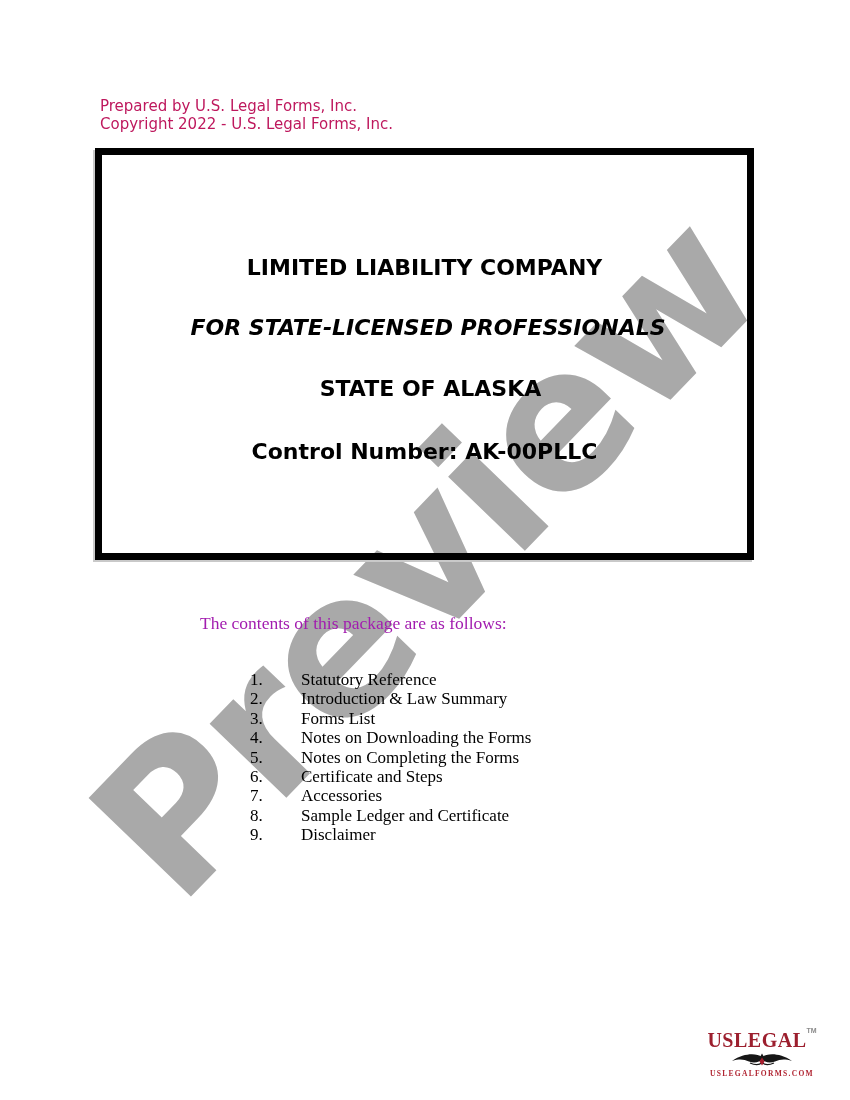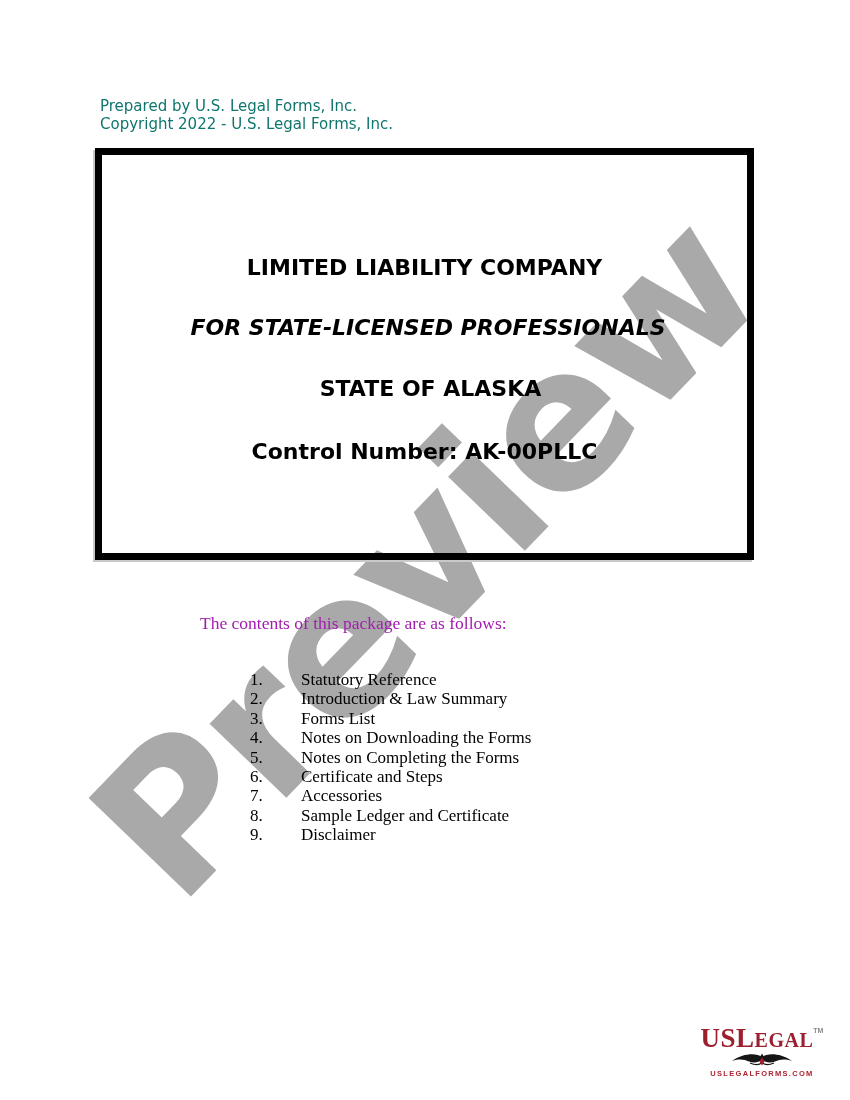--- a/index.html
+++ b/index.html
@@ -28,21 +28,21 @@
     user-select: none;
   }
   .content { position: absolute; inset: 0; z-index: 2; }
 
   .prep-block {
     position: absolute;
     left: 100px;
     top: 98px;
     font-size: 15px;
     line-height: 17.5px;
-    color: #0f766e;
+    color: #be185d;
   }
 
   .title-box {
     position: absolute;
     left: 95px;
     top: 148px;
     width: 659px;
     height: 412px;
     border: 7px solid #000000;
     box-shadow: -2px 2px 0 #c9c9c9;
@@ -87,33 +87,33 @@
   .logo {
     position: absolute;
     left: 697px;
     top: 1018px;
     width: 130px;
     text-align: center;
     font-family: "Liberation Serif", serif;
     color: #9c1f2e;
   }
   .logo-brand { font-weight: bold; white-space: nowrap; line-height: 26px; }
-  .logo-big { font-size: 27px; letter-spacing: 0.5px; }
+  .logo-big { font-size: 20px; letter-spacing: 0.5px; }
   .logo-small { font-size: 20px; letter-spacing: 0.5px; }
   .logo-tm {
     font-size: 7px;
     color: #8a8a8a;
     vertical-align: 14px;
     font-family: "Liberation Sans", sans-serif;
     letter-spacing: 0;
   }
   .logo-eagle { margin-top: -3px; line-height: 0; }
   .logo-site {
     margin-top: 1px;
-    font-family: Liberation Sans, sans-serif;
+    font-family: Liberation Serif, serif;
     font-weight: bold;
     font-size: 7.5px;
     letter-spacing: 1.3px;
     color: #b02330;
     white-space: nowrap;
   }
 </style>
 </head>
 <body>
 

